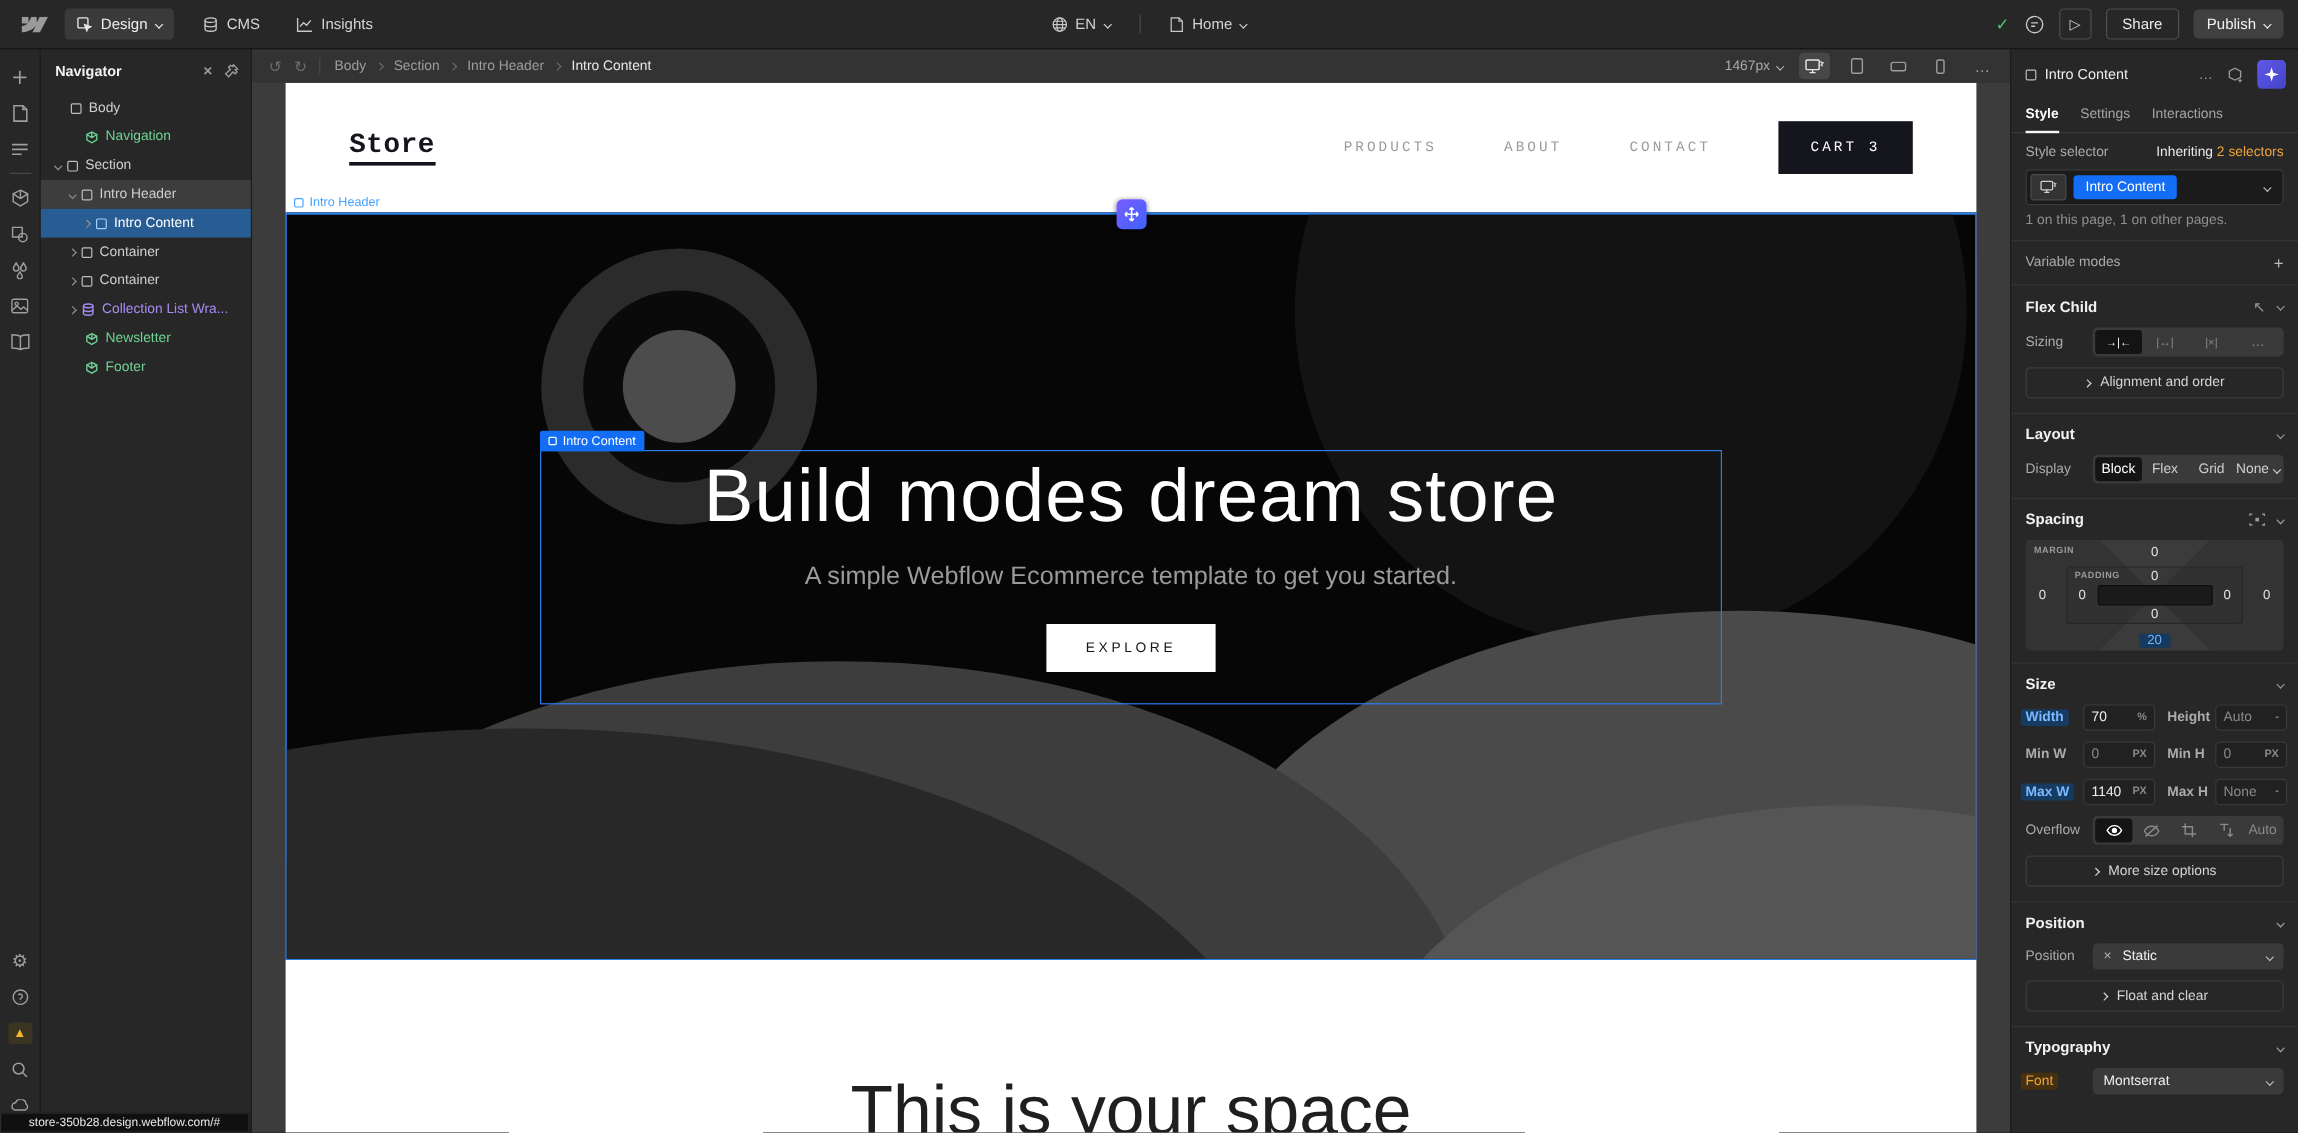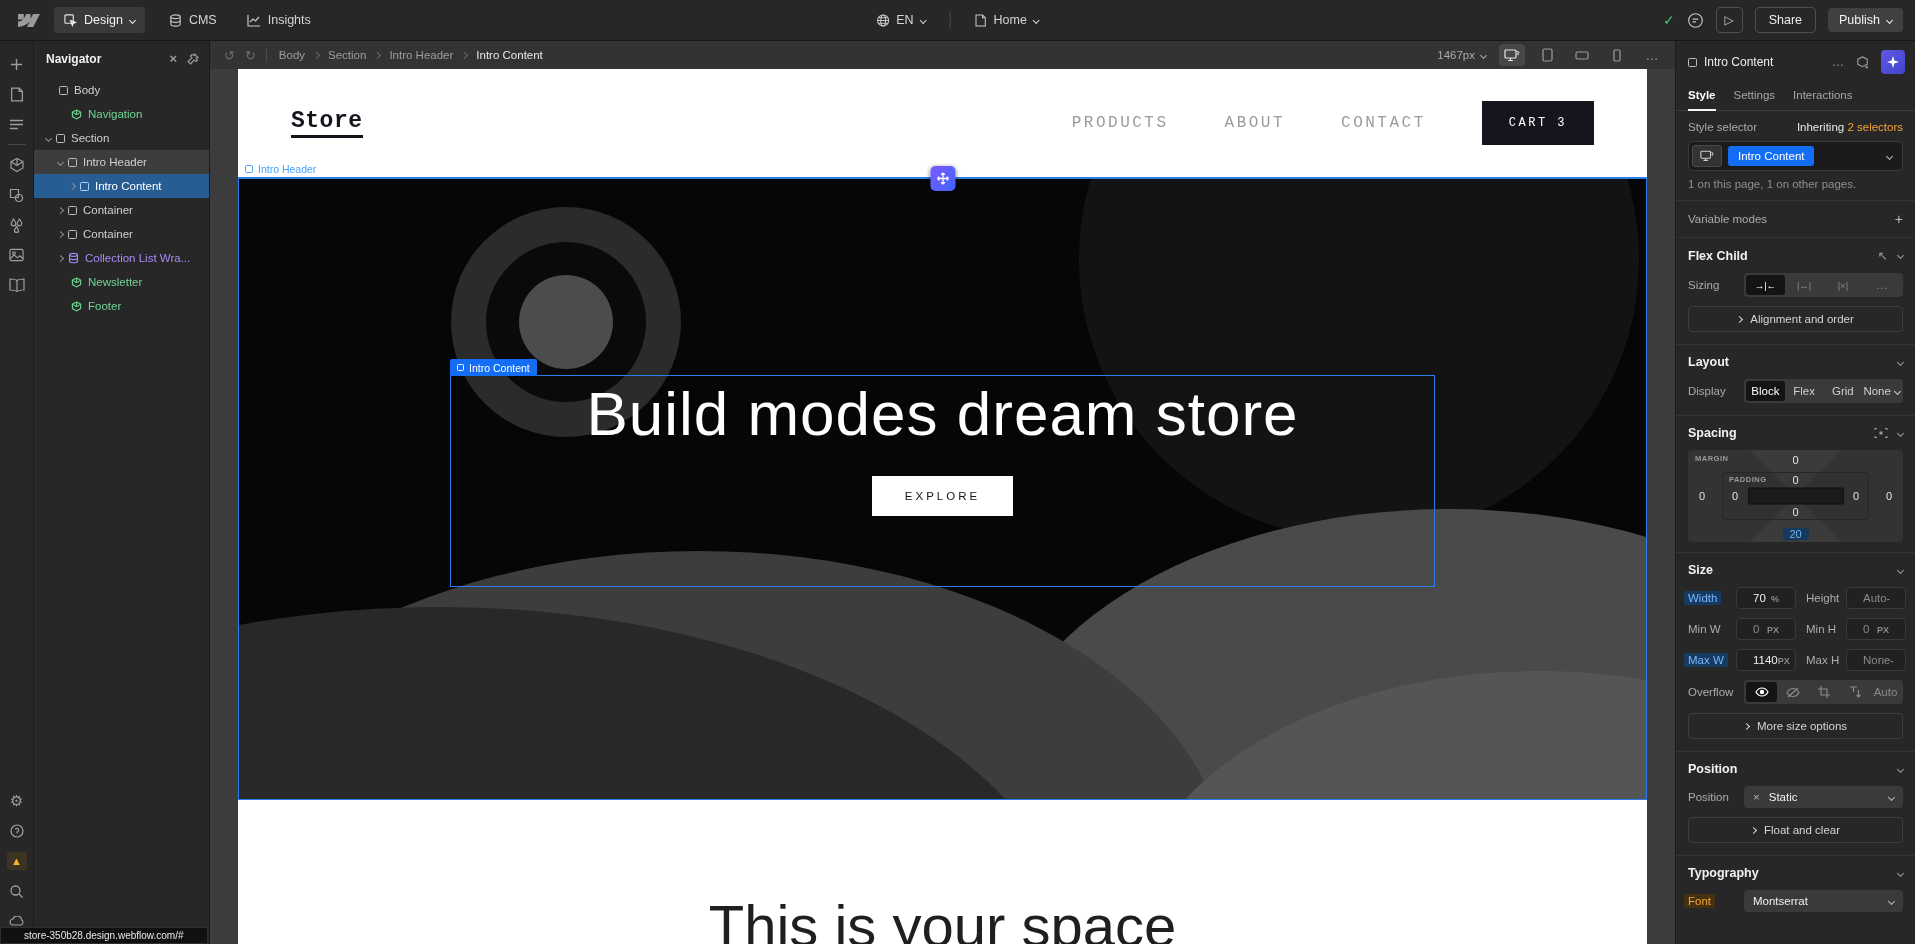--- a/index.html
+++ b/index.html
@@ -73,21 +73,21 @@
     color:#9d9d9d; cursor:pointer; }
   .bp.active { background:#474747; color:#e8e8e8; }
 
   .canvas-view { flex:1; overflow:hidden; position:relative; }
   .page { margin:0 28px; background:#ffffff; height:100%; position:relative; }
 
   
   .site-header { height:108px; display:flex; align-items:center; padding:0 53px;font-family:Liberation Mono, monospace; }
   .logo { font-size:23px; font-weight:bold; color:#14141c; border-bottom:3px solid #14141c; padding-bottom:1px; letter-spacing:.5px; }
   .site-nav { margin-left:auto; display:flex; align-items:center; gap:56px; }
-  .site-link { font-size:16px; letter-spacing:2.5px; color:#9b9b9b; cursor:pointer; }
+  .site-link { font-size:12px; letter-spacing:2.5px; color:#9b9b9b; cursor:pointer; }
   .cart-btn { background:#15151d; color:#fff; font-size:12px; letter-spacing:2.5px; padding:15px 27px; cursor:pointer; }
 
   
   .hero { position:relative; height:623px; background:#060606; border:1px solid #2b7de9; border-top-width:2px; }
   .hero-bg { position:absolute; inset:0; overflow:hidden; }
   .ring-outer { position:absolute; left:212px; top:28px; width:230px; height:230px; border-radius:50%; background:#2b2b2b; }
   .ring-mid { position:absolute; left:247px; top:63px; width:160px; height:160px; border-radius:50%; background:#0a0a0a; }
   .ring-inner { position:absolute; left:280px; top:96px; width:94px; height:94px; border-radius:50%; background:#4c4c4c; }
   .arc { position:absolute; left:840px; top:-200px; width:560px; height:560px; border-radius:50%; background:#131313; }
   .hill { position:absolute; border-radius:50%; }
@@ -164,25 +164,25 @@
   .space-tag { position:absolute; font-size:7.5px; letter-spacing:.5px; color:#9a9a9a; font-weight:bold; }
   .pad-box { position:absolute; left:34px; right:34px; top:22px; bottom:22px; border:1px solid #262626; border-radius:3px;
     background:conic-gradient(from 45deg at 50% 50%, #313131 0 90deg, #383838 90deg 180deg, #313131 180deg 270deg, #383838 270deg 360deg); }
   .center-rect { position:absolute; left:50%; top:50%; transform:translate(-50%,-50%); width:96px; height:17px;
     background:#1a1a1a; border:1px solid #0f0f0f; border-radius:2px; }
   .sval { position:absolute; cursor:pointer; }
   .hl-val { background:#16395c; color:#6fb3f7; padding:0 7px; border-radius:2px; }
 
   
   .size-grid { display:grid; grid-template-columns:46px 60px 46px 60px; gap:9px 2px; align-items:center; margin-bottom:9px; }
-  .glbl { color:#ababab; }
+  .glbl { color:#ababab;font-weight:bold; }
   .chip-blue { color:#7ab8ff; background:#173a61; border-radius:2px; padding:1px 4px; margin-left:-4px; justify-self:start; }
   .chip-orange { color:#f0a33c; background:#45310f; border-radius:2px; padding:1px 4px; margin-left:-4px; justify-self:start; }
-  .inp { display:flex; align-items:flex-end; justify-content:space-between; background:#212121; border:1px solid #3a3a3a;
-    border-radius:4px; padding:4px 16px; color:#f0f0f0; cursor:text; }
+  .inp { display:flex; align-items:flex-start; justify-content:space-between; background:#212121; border:1px solid #3a3a3a;
+    border-radius:4px; padding:4px 6px; color:#f0f0f0; cursor:text; }
   .inp .unit { color:#8a8a8a; font-size:9px; font-weight:bold; }
   .inp.ghost { color:#8a8a8a; }
 
   .drop { flex:1; display:flex; align-items:center; gap:9px; background:#3a3a3a; border-radius:4px; padding:5px 9px;
     color:#f0f0f0; cursor:pointer; }
   .drop .x { color:#b5b5b5; }
   .drop .chev { margin-left:auto; color:#bdbdbd; }
 </style>
 </head>
 <body>
@@ -494,20 +494,21 @@
                 <path d="M7 1v12M1 7h12M7 1L5 3M7 1l2 2M7 13l-2-2M7 13l2-2M1 7l2-2M1 7l2 2M13 7l-2-2M13 7l-2 2"></path>
               </svg>
           </div>
 
           <div class="intro-box">
             <div class="el-tag">
               <span class="sq"></span>
               <span>Intro Content</span>
             </div>
             <div class="hero-title">Build modes dream store</div>
+            <div class="hero-sub">A simple Webflow Ecommerce template to get you started.</div>
             <span class="explore-btn">EXPLORE</span>
           </div>
         </div>
 
         <div class="next-section">
           <div class="next-title">This is your space</div>
         </div>
 
       </div>
     </div>

